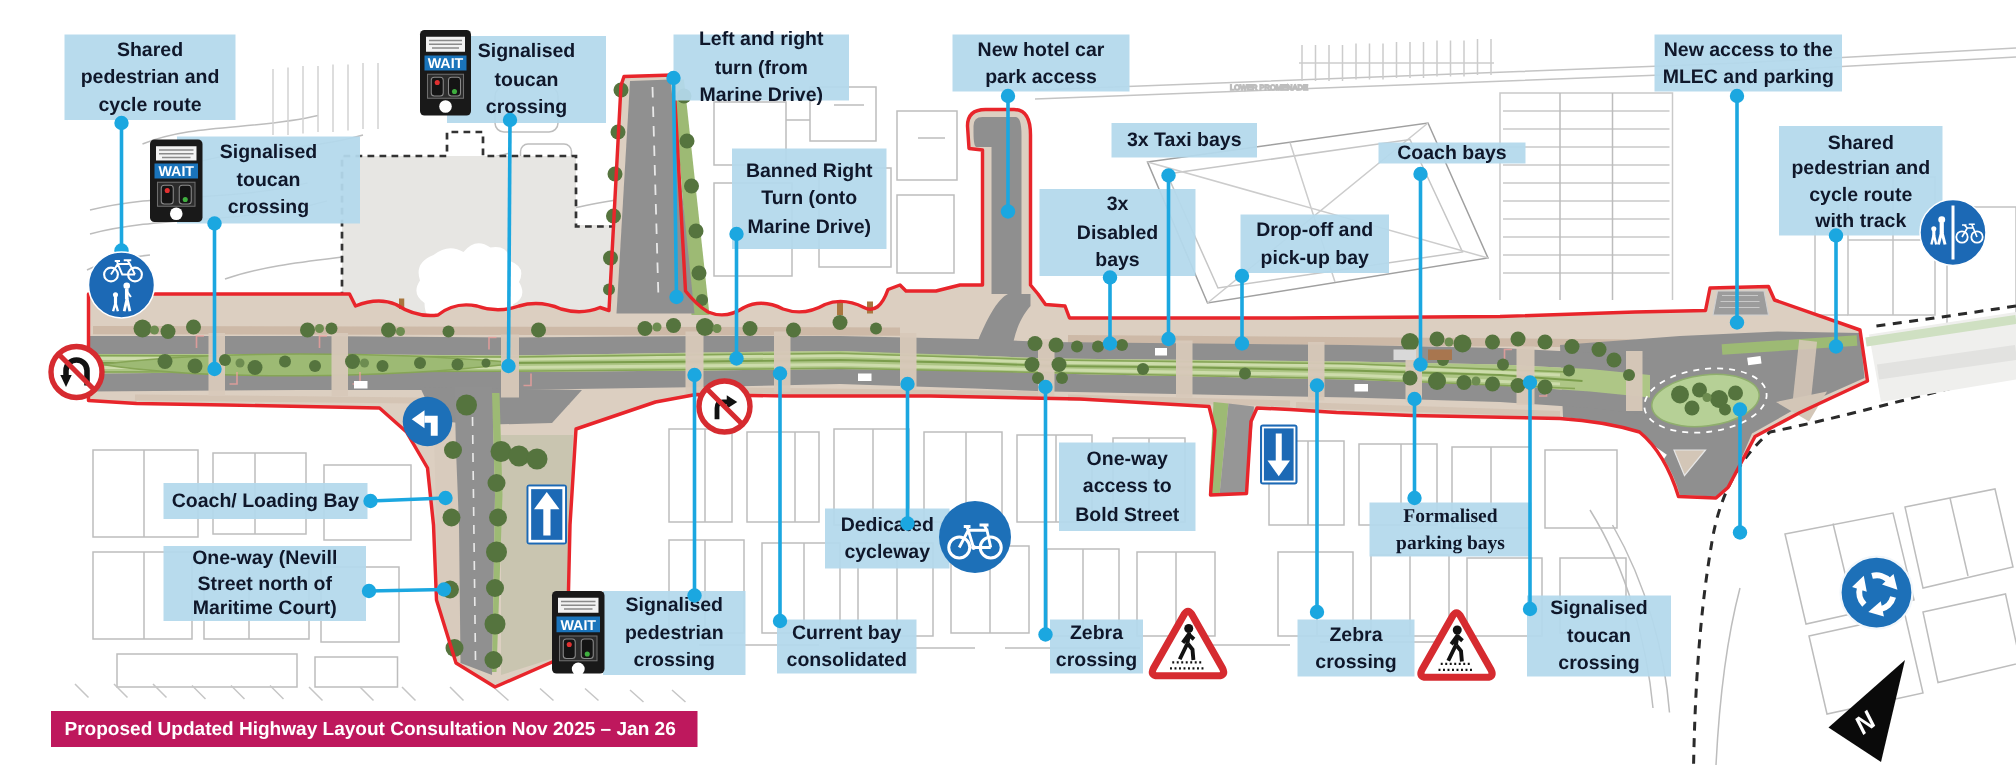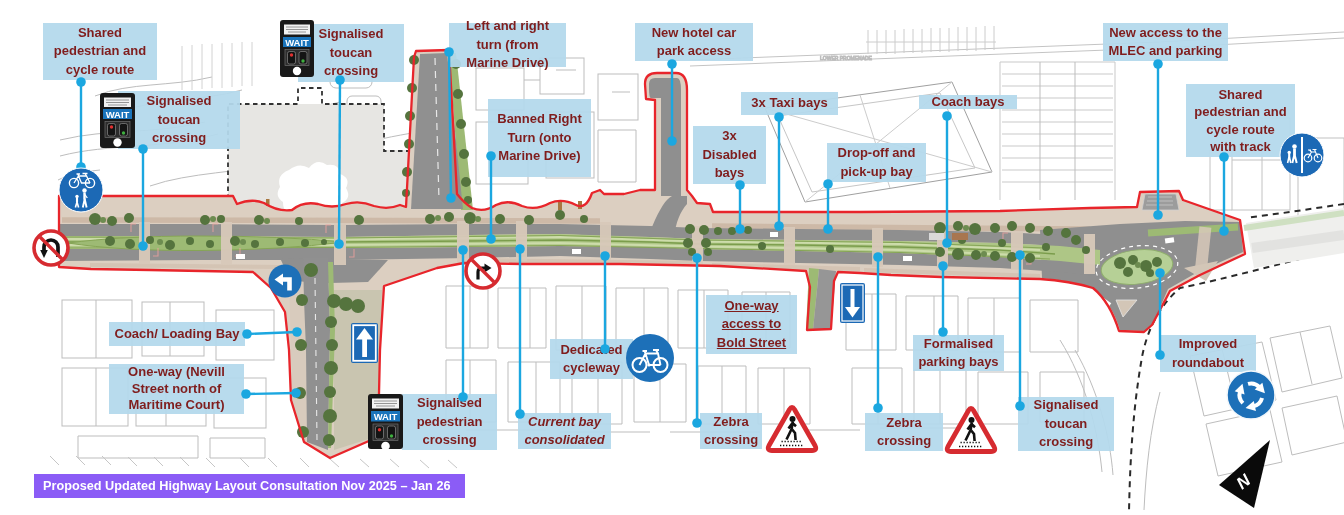--- a/index.html
+++ b/index.html
@@ -1,19 +1,19 @@
 <!DOCTYPE html>
 <html><head>
 <meta charset="utf-8">
 <style>
   html,body{margin:0;padding:0;background:#fff;}
   #page{position:relative;width:1344px;height:515px;overflow:hidden;background:#fff;
         font-family:"Liberation Sans", sans-serif;}
   #page svg{position:absolute;left:0;top:0;}
-  .lbl{position:absolute;background:rgba(180,217,236,0.94);color:#7f1d1d;font-weight:bold;
+  .lbl{position:absolute;background:rgba(180,217,236,0.94);color:#0f172a;font-weight:bold;
        font-size:13px;line-height:18.5px;text-align:center;display:flex;align-items:center;
        justify-content:center;z-index:5;}
   .lbl div{width:100%;}
 </style>
 </head>
 <body>
 <div id="page">
 
 <svg id="map" width="1344" height="515" viewBox="0 0 1344 515">
 <g fill="none" stroke="#bdbdbd" stroke-width="1">
@@ -545,33 +545,33 @@
     </div>
 
 <div class="lbl" style="left:298px;top:24px;width:106px;height:58px;">
       <div>Signalised<br>toucan<br>crossing</div>
     </div>
 
 <div class="lbl" style="left:449px;top:23px;width:117px;height:44px;">
       <div>Left and right<br>turn (from<br>Marine Drive)</div>
     </div>
 
-<div class="lbl" style="left:488px;top:99px;width:103px;height:78px;">
+<div class="lbl" style="left:488px;top:99px;width:103px;height:67px;">
       <div>Banned Right<br>Turn (onto<br>Marine Drive)</div>
     </div>
 
 <div class="lbl" style="left:635px;top:23px;width:118px;height:38px;justify-content:center;">
       <div>New hotel car<br>park access</div>
     </div>
 
-<div class="lbl" style="left:741px;top:92px;width:97px;height:23px;">
+<div class="lbl" style="left:741px;top:82px;width:97px;height:23px;">
       <div>3x Taxi bays</div>
     </div>
 
-<div class="lbl" style="left:693px;top:126px;width:73px;height:58px;">
+<div class="lbl" style="left:693px;top:126px;width:104px;height:58px;">
       <div>3x<br>Disabled<br>bays</div>
     </div>
 
 <div class="lbl" style="left:827px;top:143px;width:99px;height:39px;">
       <div>Drop-off and<br>pick-up bay</div>
     </div>
 
 <div class="lbl" style="left:919px;top:95px;width:98px;height:14px;">
       <div>Coach bays</div>
     </div>
@@ -589,46 +589,43 @@
     </div>
 
 <div class="lbl" style="left:109px;top:364px;width:135px;height:50px;line-height:16.5px;">
       <div>One-way (Nevill<br>Street north of<br>Maritime Court)</div>
     </div>
 
 <div class="lbl" style="left:402px;top:394px;width:95px;height:56px;">
       <div>Signalised<br>pedestrian<br>crossing</div>
     </div>
 
-<div class="lbl" style="left:518px;top:413px;width:93px;height:36px;font-style:italic;">
+<div class="lbl" style="left:518px;top:413px;width:93px;height:36px;">
       <div>Current bay<br>consolidated</div>
     </div>
 
 <div class="lbl" style="left:550px;top:339px;width:83px;height:40px;">
       <div>Dedicated<br>cycleway</div>
     </div>
 
-<div class="lbl" style="left:706px;top:295px;width:91px;height:59px;text-decoration:underline;">
+<div class="lbl" style="left:706px;top:295px;width:91px;height:59px;">
       <div>One-way<br>access to<br>Bold Street</div>
     </div>
 
 <div class="lbl" style="left:700px;top:413px;width:62px;height:36px;">
       <div>Zebra<br>crossing</div>
     </div>
 
 <div class="lbl" style="left:865px;top:413px;width:78px;height:38px;">
       <div>Zebra<br>crossing</div>
     </div>
 
-<div class="lbl" style="left:913px;top:335px;width:91px;height:36px;">
+<div class="lbl" style="left:913px;top:335px;width:108px;height:36px;font-family:Liberation Serif, serif;">
       <div>Formalised<br>parking bays</div>
     </div>
 
 <div class="lbl" style="left:1018px;top:397px;width:96px;height:54px;">
       <div>Signalised<br>toucan<br>crossing</div>
     </div>
 
-<div class="lbl" style="left:1160px;top:335px;width:96px;height:37px;">
-      <div>Improved<br>roundabout</div>
-    </div>
-
-<div style="position:absolute;left:34px;top:474px;width:431px;height:24px;background:#8b5cf6;color:#fff;font-weight:bold;font-size:12.7px;line-height:24px;padding-left:9px;box-sizing:border-box;z-index:6;">Proposed Updated Highway Layout Consultation Nov 2025 – Jan 26</div>
+
+<div style="position:absolute;left:34px;top:474px;width:431px;height:24px;background:#be185d;color:#fff;font-weight:bold;font-size:12.7px;line-height:24px;padding-left:9px;box-sizing:border-box;z-index:6;">Proposed Updated Highway Layout Consultation Nov 2025 – Jan 26</div>
 </div>
 
 </body></html>

